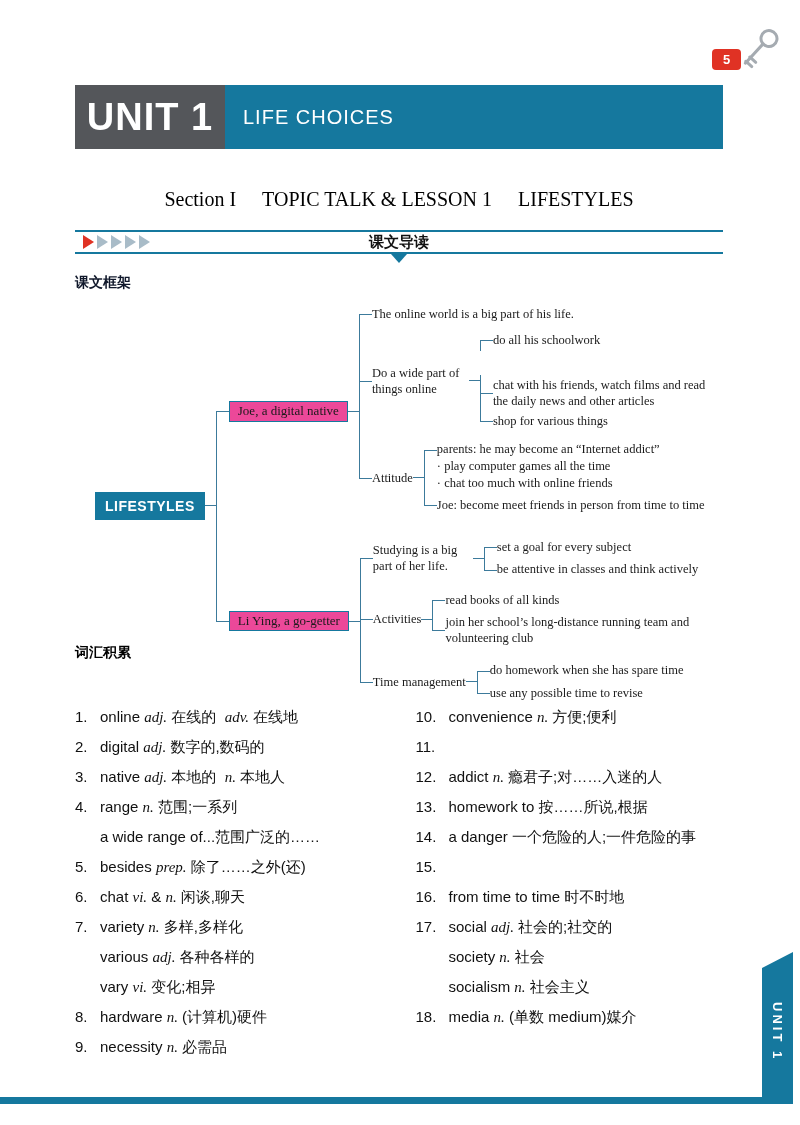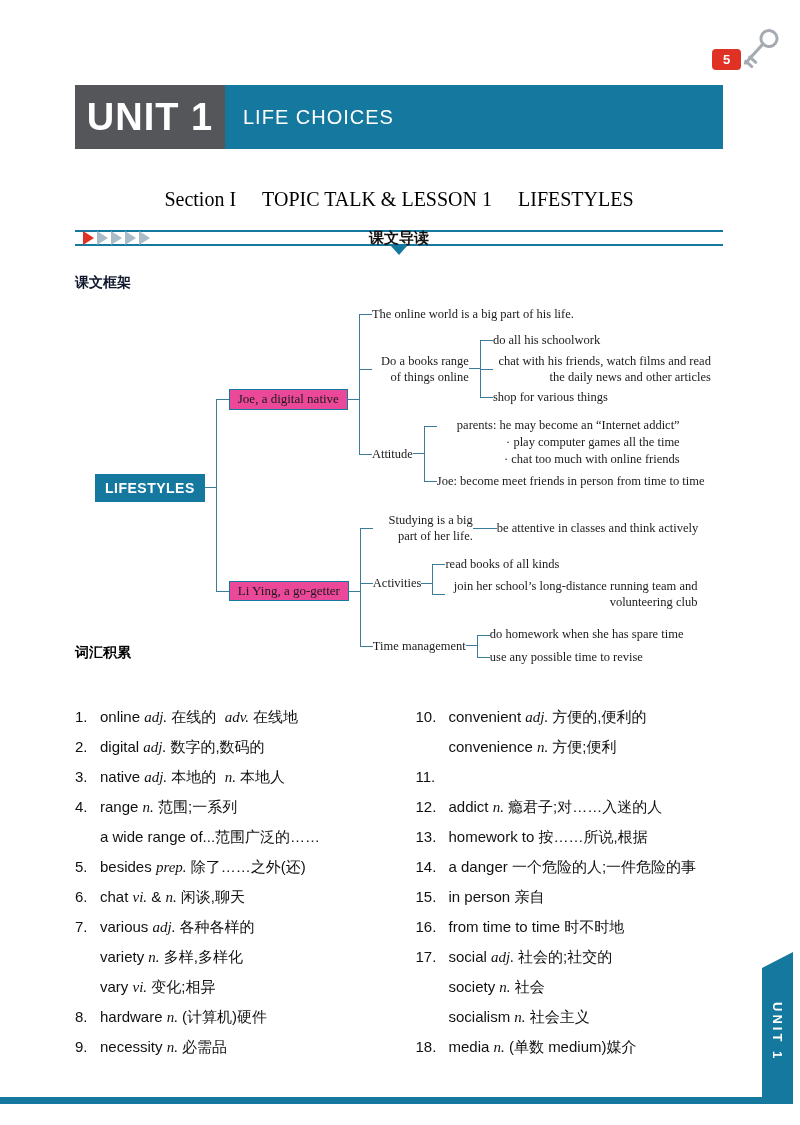--- a/index.html
+++ b/index.html
@@ -37,21 +37,21 @@
 
   
   .section-title{
     position:absolute;left:75px;top:188px;width:648px;text-align:center;
     font-family:"Liberation Serif",serif;font-size:20px;color:#000;
   }
   .section-title span{margin:0 13px;}
 
   
   .banner{
-    position:absolute;left:75px;top:230px;width:648px;height:16px;
+    position:absolute;left:75px;top:230px;width:648px;height:24px;
     border-top:2px solid var(--accent);border-bottom:2px solid var(--accent);
     display:flex;align-items:center;text-decoration:underline;
   }
   .arrows{margin-left:8px;display:flex;gap:3px;align-items:center;}
   .tri{width:0;height:0;border-top:7px solid transparent;border-bottom:7px solid transparent;border-left:11px solid #a9bcc8;}
   .tri.solid{border-left-color:var(--red);}
   .banner-title{position:absolute;left:0;right:0;text-align:center;font-weight:bold;font-size:15px;color:#111;}
   .banner-caret{
     position:absolute;left:50%;top:100%;transform:translateX(-50%);margin-top:2px;
     width:0;height:0;border-left:8px solid transparent;border-right:8px solid transparent;
@@ -67,28 +67,28 @@
   }
   .tnode{display:flex;align-items:center;}
   .tlink{width:11px;border-top:1px solid var(--line);align-self:center;flex:none;}
   .tkids{display:flex;flex-direction:column;justify-content:center;}
   .tchild{position:relative;padding:3px 0 3px 13px;}
   .tchild::before{content:'';position:absolute;left:0;top:var(--tick,50%);width:13px;border-top:1px solid var(--line);}
   .tchild::after{content:'';position:absolute;left:0;top:0;bottom:0;width:0;border-left:1px solid var(--line);}
   .tchild:first-child::after{top:var(--tick,50%);}
   .tchild:last-child::after{bottom:calc(100% - var(--tick,50%));}
   .tchild:first-child:last-child::after{display:none;}
-  .tcontent{line-height:1.3;white-space:nowrap;text-align:right;}
+  .tcontent{line-height:1.3;white-space:nowrap;}
   .tcontent.wrap{white-space:normal;}
   .t-root{
     background:var(--accent);color:#fff;font-family:"Liberation Sans",sans-serif;
     font-weight:bold;font-size:14px;padding:5px 10px;letter-spacing:.5px;
   }
   .t-person{border:1px solid var(--accent);padding:1px 8px;font-size:13px;background:#ec4899;}
-  .t-multi div{white-space:nowrap;line-height:1.35;margin-left:20px;}
+  .t-multi div{white-space:nowrap;line-height:1.35;}
 
   
   .vocab-label{position:absolute;left:75px;top:644px;font-size:14px;font-weight:bold;color:#000;}
   .vocab{position:absolute;left:75px;top:702px;width:655px;display:flex;gap:26px;font-size:15px;}
   .vocab-col{flex:1;min-width:0;}
   .vitem{display:flex;}
   .vnum{flex:0 0 25px;line-height:30px;}
   .vocab-col.c2 .vnum{flex-basis:33px;}
   .vbody{flex:1;min-width:0;}
   .vline{line-height:30px;white-space:pre-wrap;}
@@ -156,29 +156,29 @@
               <div class="tcontent t-person">Joe, a digital native</div>
               <div class="tlink"></div>
               <div class="tkids">
                 <div class="tchild" style="padding: 4px 0px 4px 13px;">
                   <div class="tnode">
                     <div class="tcontent t-leaf">The online world is a big part of his life.</div>
                   </div>
                 </div>
                 <div class="tchild" style="padding: 4px 0px 4px 13px;">
                   <div class="tnode">
-                    <div class="tcontent t-label wrap" style="width: 97px;">Do a books range of things online</div>
+                    <div class="tcontent t-label wrap" style="width: 97px;">Do a wide part of things online</div>
                     <div class="tlink"></div>
                     <div class="tkids">
                       <div class="tchild" style="padding: 2px 0px 2px 13px;">
                         <div class="tnode">
                           <div class="tcontent t-leaf">do all his schoolwork</div>
                         </div>
                       </div>
-                      <div class="tchild" style="padding: 2px 0px 2px 13px;">
+                      <div class="tchild" style="padding: 2px 0px 2px 13px; margin-top: 24px;">
                         <div class="tnode">
                           <div class="tcontent t-leaf wrap" style="width: 218px;">chat with his friends, watch films and read the daily news and other articles</div>
                         </div>
                       </div>
                       <div class="tchild" style="padding: 2px 0px 2px 13px;">
                         <div class="tnode">
                           <div class="tcontent t-leaf">shop for various things</div>
                         </div>
                       </div>
                     </div>
@@ -214,20 +214,25 @@
               <div class="tcontent t-person">Li Ying, a go-getter</div>
               <div class="tlink"></div>
               <div class="tkids">
                 <div class="tchild" style="padding: 4px 0px 4px 13px;">
                   <div class="tnode">
                     <div class="tcontent t-label wrap" style="width: 100px;">Studying is a big part of her life.</div>
                     <div class="tlink"></div>
                     <div class="tkids">
                       <div class="tchild" style="padding: 3px 0px 3px 13px;">
                         <div class="tnode">
+                          <div class="tcontent t-leaf">set a goal for every subject</div>
+                        </div>
+                      </div>
+                      <div class="tchild" style="padding: 3px 0px 3px 13px;">
+                        <div class="tnode">
                           <div class="tcontent t-leaf">be attentive in classes and think actively</div>
                         </div>
                       </div>
                     </div>
                   </div>
                 </div>
                 <div class="tchild" style="padding: 4px 0px 4px 13px;">
                   <div class="tnode">
                     <div class="tcontent t-label">Activities</div>
                     <div class="tlink"></div>
@@ -307,43 +312,42 @@
         </div>
         <div class="vitem">
           <span class="vnum">6.</span>
           <div class="vbody">
             <div class="vline"><span class="seg-en">chat </span><span class="seg-pos">vi.</span><span class="seg-en"> &amp; </span><span class="seg-pos">n.</span><span class="seg-zh"> 闲谈,聊天</span></div>
           </div>
         </div>
         <div class="vitem">
           <span class="vnum">7.</span>
           <div class="vbody">
+            <div class="vline"><span class="seg-en">variety </span><span class="seg-pos">n.</span><span class="seg-zh"> 多样,多样化</span></div>
             <div class="vline"><span class="seg-en">various </span><span class="seg-pos">adj.</span><span class="seg-zh"> 各种各样的</span></div>
-            <div class="vline"><span class="seg-en">variety </span><span class="seg-pos">n.</span><span class="seg-zh"> 多样,多样化</span></div>
             <div class="vline"><span class="seg-en">vary </span><span class="seg-pos">vi.</span><span class="seg-zh"> 变化;相异</span></div>
           </div>
         </div>
         <div class="vitem">
           <span class="vnum">8.</span>
           <div class="vbody">
             <div class="vline"><span class="seg-en">hardware </span><span class="seg-pos">n.</span><span class="seg-zh"> (计算机)硬件</span></div>
           </div>
         </div>
         <div class="vitem">
           <span class="vnum">9.</span>
           <div class="vbody">
             <div class="vline"><span class="seg-en">necessity </span><span class="seg-pos">n.</span><span class="seg-zh"> 必需品</span></div>
           </div>
         </div>
       </div>
     <div class="vocab-col c2">
         <div class="vitem">
           <span class="vnum">10.</span>
           <div class="vbody">
-            <div class="vline"><span class="seg-en">convenient </span><span class="seg-pos">adj.</span><span class="seg-zh"> 方便的,便利的</span></div>
             <div class="vline"><span class="seg-en">convenience </span><span class="seg-pos">n.</span><span class="seg-zh"> 方便;便利</span></div>
           </div>
         </div>
         <div class="vitem">
           <span class="vnum">11.</span>
         </div>
         <div class="vitem">
           <span class="vnum">12.</span>
           <div class="vbody">
             <div class="vline"><span class="seg-en">addict </span><span class="seg-pos">n.</span><span class="seg-zh"> 瘾君子;对……入迷的人</span></div>
@@ -356,23 +360,20 @@
           </div>
         </div>
         <div class="vitem">
           <span class="vnum">14.</span>
           <div class="vbody">
             <div class="vline"><span class="seg-en">a danger </span><span class="seg-zh">一个危险的人;一件危险的事</span></div>
           </div>
         </div>
         <div class="vitem">
           <span class="vnum">15.</span>
-          <div class="vbody">
-            <div class="vline"><span class="seg-en">in person </span><span class="seg-zh">亲自</span></div>
-          </div>
         </div>
         <div class="vitem">
           <span class="vnum">16.</span>
           <div class="vbody">
             <div class="vline"><span class="seg-en">from time to time </span><span class="seg-zh">时不时地</span></div>
           </div>
         </div>
         <div class="vitem">
           <span class="vnum">17.</span>
           <div class="vbody">

